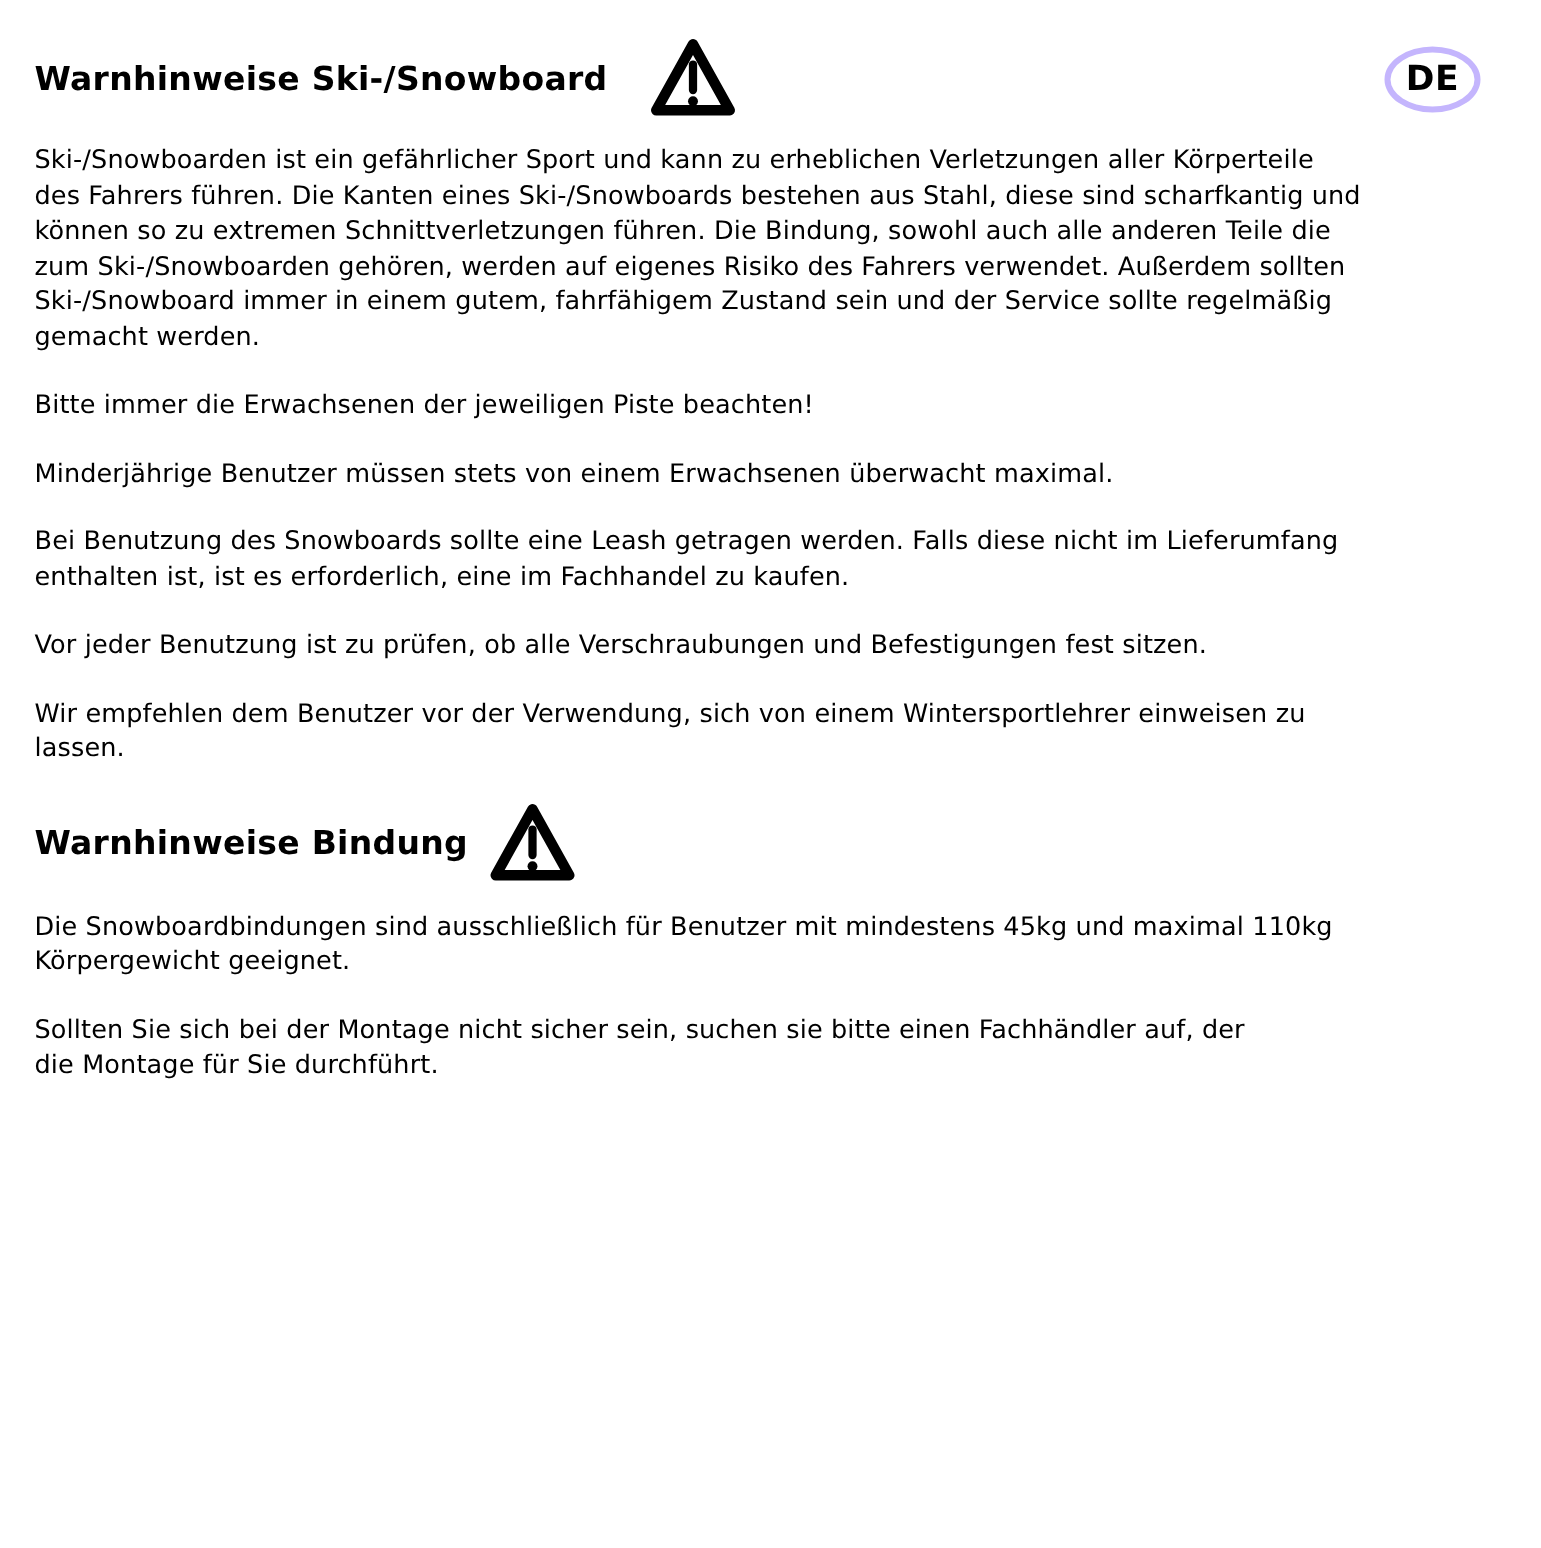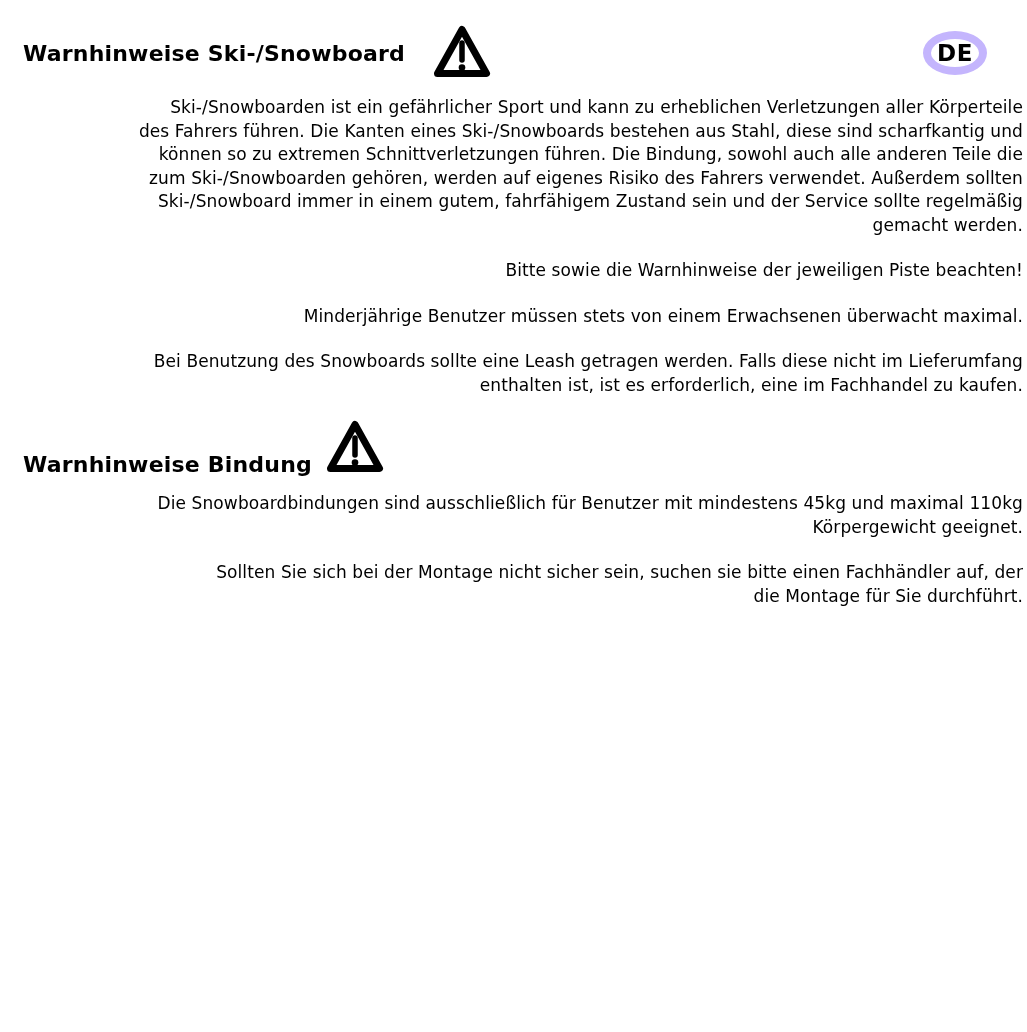--- a/index.html
+++ b/index.html
@@ -24,21 +24,20 @@
     border-radius: 29px;
   }
   .heading-row {
     display: flex;
     align-items: center;
     height: 58px;
   }
   .heading-row.second {
     margin-top: 0px;
     margin-bottom: 15px;
-    align-items: flex-end;
   }
   h1.section-heading {
     margin: 0;
     font-size: 22px;
     font-weight: bold;
     letter-spacing: 0.2px;
     white-space: nowrap;
   }
   .warn-icon {
     flex: 0 0 auto;
@@ -46,32 +45,31 @@
     height: 58px;
   }
   .warn-icon.first { margin-left: 28px; }
   .warn-icon.second { margin-left: 14px; }
   .lang-badge {
     margin-left: auto;
     margin-right: 40px;
     box-sizing: border-box;
     width: 64px;
     height: 44px;
-    border: 8px solid #c4b5fd;
+    border: 4px solid #c4b5fd;
     border-radius: 50%;
     display: flex;
     align-items: center;
     justify-content: center;
     font-size: 23px;
     font-weight: bold;
     letter-spacing: 0.5px;
   }
   .body-text {
     margin-top: 14px;
-    text-align: right;
   }
   .para {
     margin: 0 0 22px 0;
     max-width: 1000px;
     font-size: 17px;
     line-height: 23.5px;
     white-space: pre-line;
     letter-spacing: 0.1px;
   }
 </style>
@@ -92,24 +90,27 @@
     <div class="lang-badge">DE</div>
   </div>
 
   <div class="body-text">
     <p class="para">Ski-/Snowboarden ist ein gefährlicher Sport und kann zu erheblichen Verletzungen aller Körperteile
 des Fahrers führen. Die Kanten eines Ski-/Snowboards bestehen aus Stahl, diese sind scharfkantig und
 können so zu extremen Schnittverletzungen führen. Die Bindung, sowohl auch alle anderen Teile die
 zum Ski-/Snowboarden gehören, werden auf eigenes Risiko des Fahrers verwendet. Außerdem sollten
 Ski-/Snowboard immer in einem gutem, fahrfähigem Zustand sein und der Service sollte regelmäßig
 gemacht werden.</p>
-    <p class="para">Bitte sowie die Warnhinweise der jeweiligen Piste beachten!</p>
+    <p class="para">Bitte immer die Erwachsenen der jeweiligen Piste beachten!</p>
     <p class="para">Minderjährige Benutzer müssen stets von einem Erwachsenen überwacht maximal.</p>
     <p class="para">Bei Benutzung des Snowboards sollte eine Leash getragen werden. Falls diese nicht im Lieferumfang
 enthalten ist, ist es erforderlich, eine im Fachhandel zu kaufen.</p>
+    <p class="para">Vor jeder Benutzung ist zu prüfen, ob alle Verschraubungen und Befestigungen fest sitzen.</p>
+    <p class="para">Wir empfehlen dem Benutzer vor der Verwendung, sich von einem Wintersportlehrer einweisen zu
+lassen.</p>
   </div>
 
   <div class="heading-row second">
     <h1 class="section-heading">Warnhinweise Bindung</h1>
     <span class="warn-icon second">
       <svg viewBox="0 0 58 58" width="58" height="58" aria-hidden="true">
         <path d="M29 5.5 L53.5 49.5 L4.5 49.5 Z" fill="none" stroke="#000" stroke-width="7" stroke-linejoin="round"></path>
         <path d="M29 19 L29 36" stroke="#000" stroke-width="5.5" stroke-linecap="round" fill="none"></path>
         <circle cx="29" cy="43.5" r="3.3" fill="#000"></circle>
       </svg>

